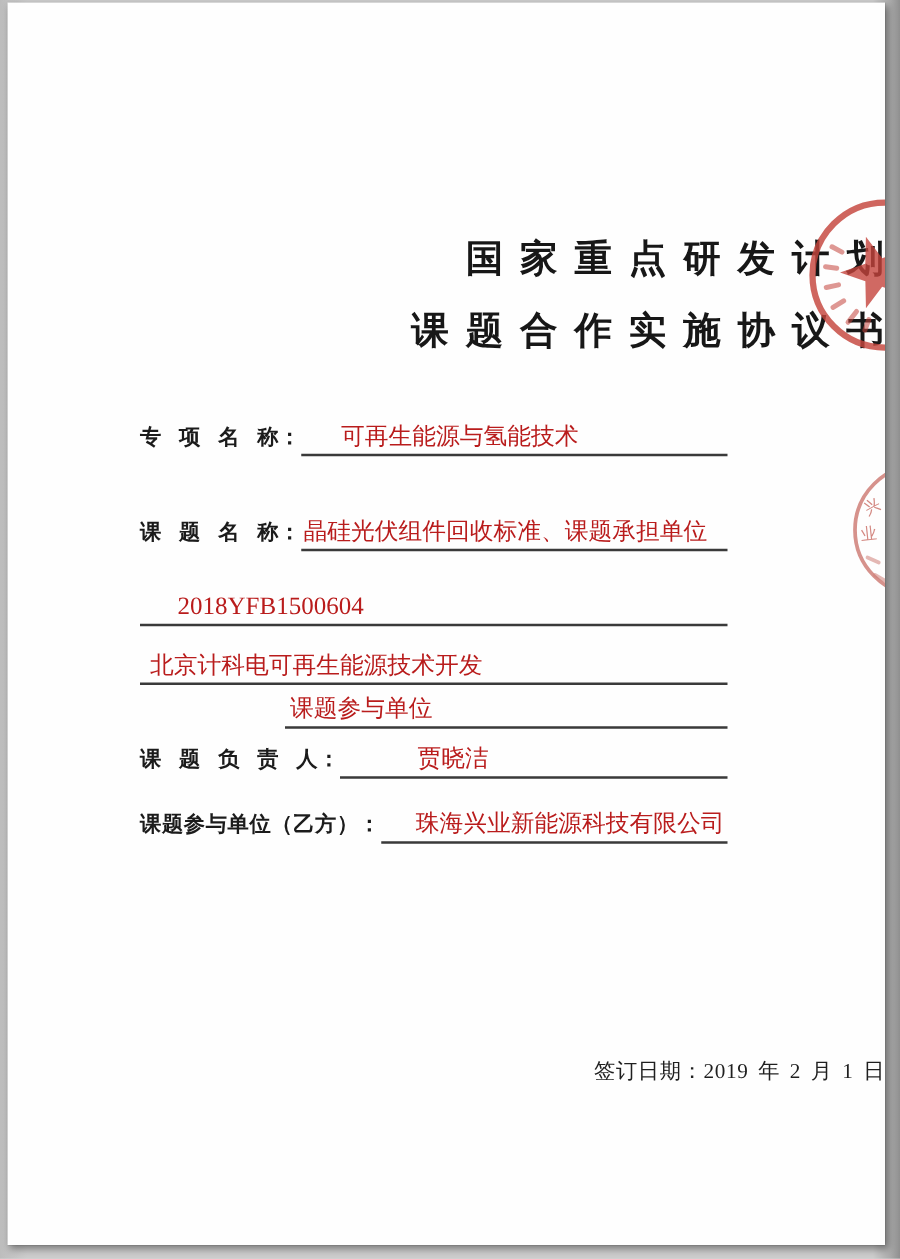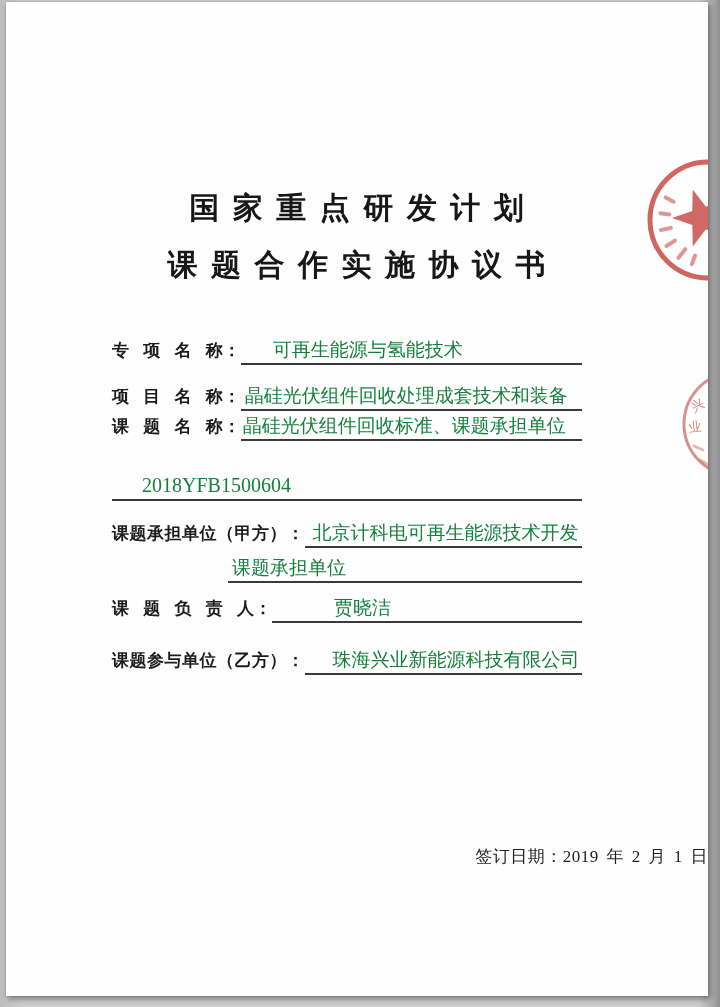--- a/index.html
+++ b/index.html
@@ -14,38 +14,38 @@
     overflow: hidden;
   }
   .page {
     position: absolute; left: 6px; top: 2px; width: 702px; height: 994px;
     background: #fefefe;
     box-shadow: 2px 3px 6px rgba(0,0,0,0.40), 0 0 1px rgba(0,0,0,0.35);
     overflow: hidden;
   }
   .title-block {
     position: absolute; top: 177px; left: 0; right: 0;
-    text-align: center;
+    text-align: right;
     font-size: 30px; font-weight: 700; color: #171717;
     line-height: 57px; letter-spacing: 1px; word-spacing: 4px;
     white-space: nowrap;
   }
   .row {
     position: absolute; left: 106px; width: 470px;
     display: flex; align-items: baseline; justify-content: space-between;
   }
   .lbl {
     font-weight: 700; font-size: 17px; color: #1b1b1b;
     white-space: nowrap; word-spacing: 9px; letter-spacing: 0.5px;
     flex: 0 0 auto;
   }
   .val {
     flex: 1 1 auto;
     border-bottom: 2px solid #3a3a3a;
-    font-size: 19px; color: #15803d;
+    font-size: 19px; color: #b91c1c;
     white-space: nowrap; line-height: 27px;
     min-width: 0;
   }
   .date-line {
     position: absolute; top: 843px; left: 0; right: 0;
     text-align: right; font-size: 17px; color: #1f1f1f;
     word-spacing: 3px; letter-spacing: 0.5px;
   }
   .stamp { position: absolute; pointer-events: none; }
   .stamp-top  { left: 634px; top: 150px; }
@@ -60,41 +60,36 @@
     <div class="title-block">
       <div>国 家 重 点 研 发 计 划</div>
       <div>课 题 合 作 实 施 协 议 书</div>
     </div>
 
     <div class="row" style="top:334px">
       <span class="lbl">专 项 名 称：</span>
       <span class="val" style="padding-left:32px">可再生能源与氢能技术</span>
     </div>
 
-    <div class="row" style="top:380px">
-      <span class="lbl">项 目 名 称：</span>
-      <span class="val" style="padding-left:4px">晶硅光伏组件回收处理成套技术和装备</span>
-    </div>
 
     <div class="row" style="top:410px">
       <span class="lbl">课 题 名 称：</span>
       <span class="val" style="padding-left:2px">晶硅光伏组件回收标准、课题承担单位</span>
     </div>
 
     <div class="row" style="top:470px">
       <span class="val" style="padding-left:30px;font-size:20px">2018YFB1500604</span>
     </div>
 
     <div class="row" style="top:517px">
-      <span class="lbl">课题承担单位（甲方）：</span>
       <span class="val" style="padding-left:8px">北京计科电可再生能源技术开发</span>
     </div>
 
     <div class="row" style="top:552px;left:222px;width:354px">
-      <span class="val" style="padding-left:4px">课题承担单位</span>
+      <span class="val" style="padding-left:4px">课题参与单位</span>
     </div>
 
     <div class="row" style="top:644px">
       <span class="lbl">课题参与单位（乙方）：</span>
       <span class="val" style="padding-left:28px">珠海兴业新能源科技有限公司</span>
     </div>
 
     <div class="row" style="top:592px">
       <span class="lbl">课 题 负 责 人：</span>
       <span class="val" style="padding-left:62px">贾晓洁</span>

